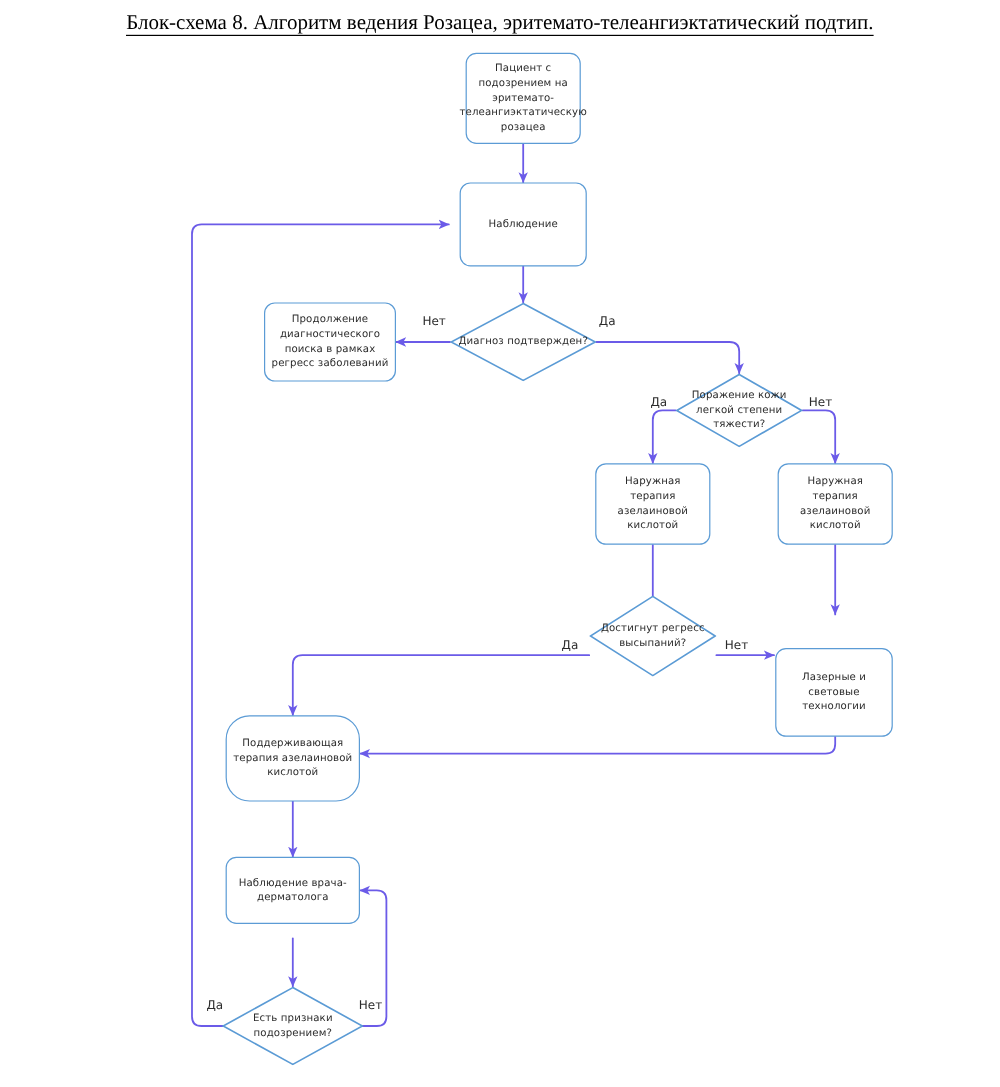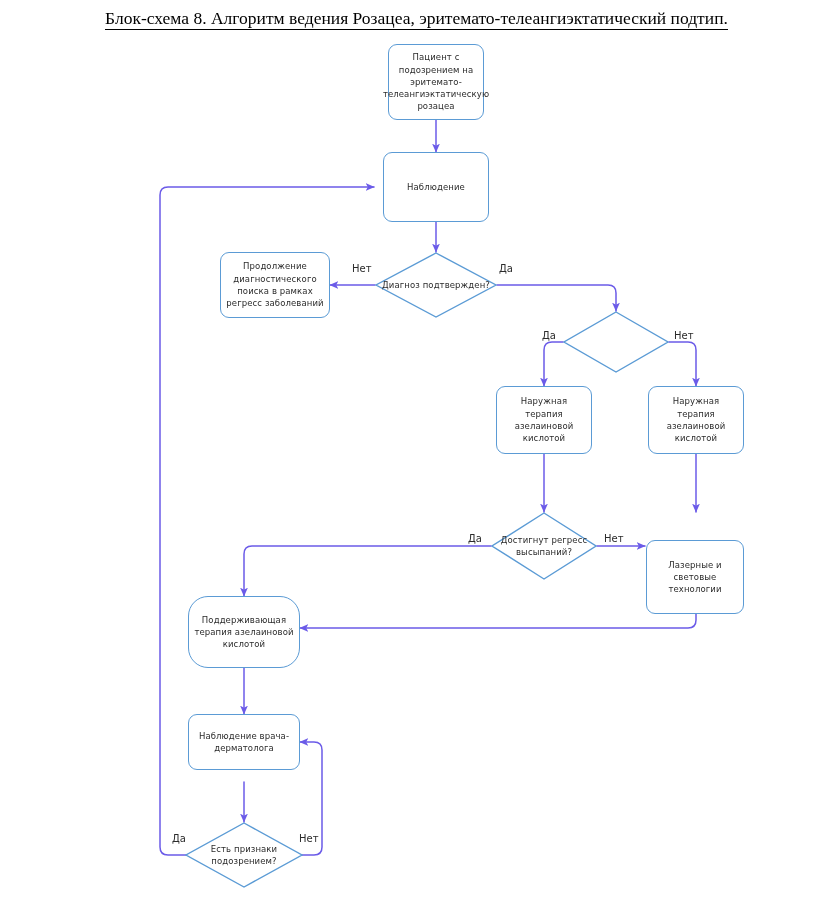--- a/index.html
+++ b/index.html
@@ -145,31 +145,32 @@
 </div>
 
 <div class="node process" style="left:220px; top:252px; width:110px; height:66px;">
   <span>Продолжение диагностического поиска в рамках регресс заболеваний</span>
 </div>
 
 <div class="node decision" style="left:563px; top:311px; width:106px; height:62px;">
   <svg class="diamond-svg" width="106" height="62" viewBox="0 0 106 62">
     <polygon points="53,1 105,31 53,61 1,31" fill="#ffffff" stroke="#5B9BD5" stroke-width="1.4"></polygon>
   </svg>
+  <span class="dlabel">Поражение кожи легкой степени тяжести?</span>
 </div>
 
 <div class="node process" style="left:496px; top:386px; width:96px; height:68px;">
   <span>Наружная терапия азелаиновой кислотой</span>
 </div>
 
 <div class="node process" style="left:648px; top:386px; width:96px; height:68px;">
   <span>Наружная терапия азелаиновой кислотой</span>
 </div>
 
-<div class="node decision" style="left:491px; top:512px; width:106px; height:68px;">
+<div class="node decision" style="left:491px; top:496px; width:106px; height:68px;">
   <svg class="diamond-svg" width="106" height="68" viewBox="0 0 106 68">
     <polygon points="53,1 105,34 53,67 1,34" fill="#ffffff" stroke="#5B9BD5" stroke-width="1.4"></polygon>
   </svg>
   <span class="dlabel">Достигнут регресс высыпаний?</span>
 </div>
 
 <div class="node process" style="left:646px; top:512px; width:98px; height:74px;margin-top:28px;">
   <span>Лазерные и световые технологии</span>
 </div>
 

